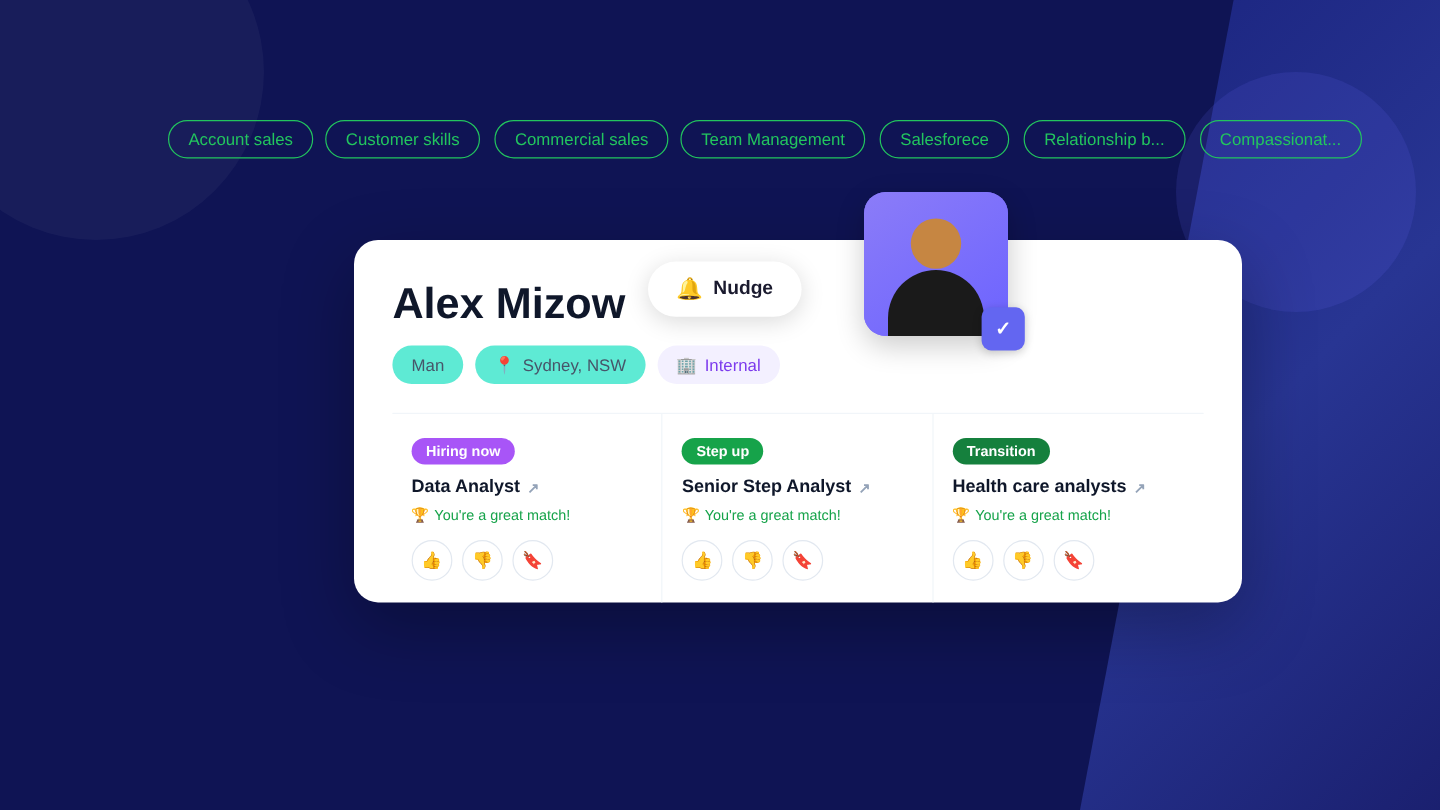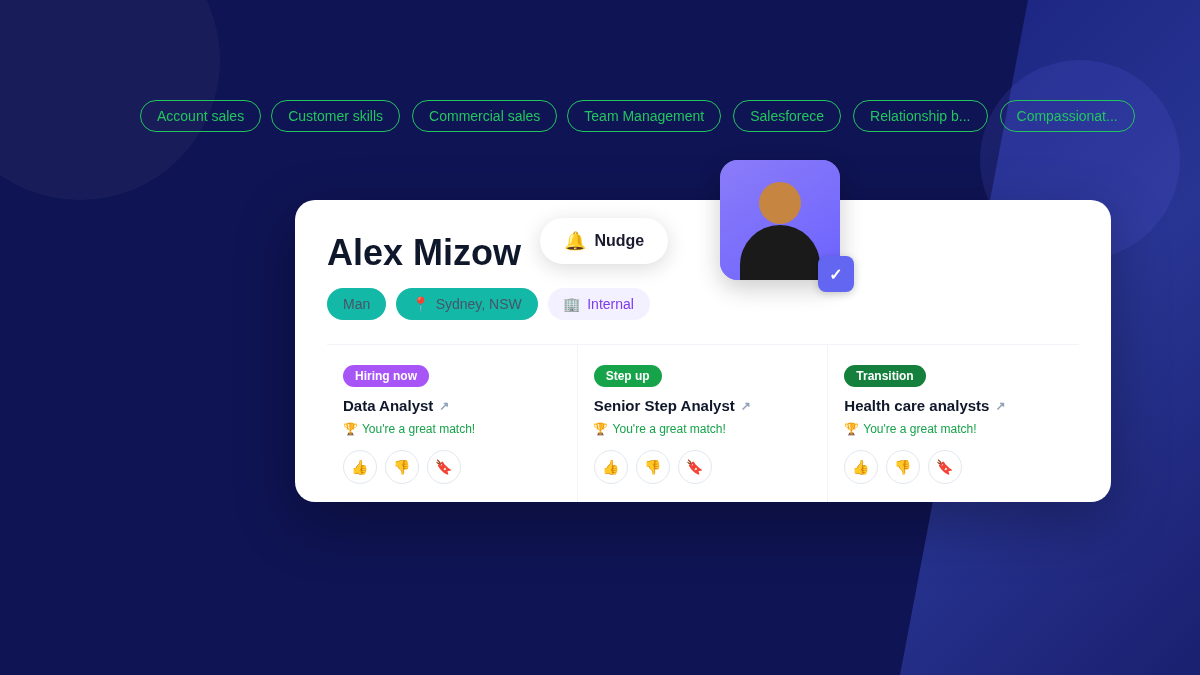--- a/index.html
+++ b/index.html
@@ -74,21 +74,21 @@
       font-weight: 500;
       background: transparent;
       white-space: nowrap;
     }
 
     
     .main-card {
       position: absolute;
       left: 295px;
       top: 200px;
-      width: 816px;
+      width: 740px;
       background: white;
       border-radius: 20px;
       padding: 32px 32px 0 32px;
       box-shadow: 0 20px 60px rgba(0,0,0,0.3);
       z-index: 10;
     }
 
     
     .nudge-btn {
       position: absolute;
@@ -197,21 +197,21 @@
     .meta-tags {
       display: flex;
       gap: 10px;
       align-items: center;
       flex-wrap: wrap;
     }
 
     .meta-tag {
       padding: 8px 16px;
       border-radius: 20px;
-      background: #14b8a6;
+      background: #5eead4;
       color: #475569;
       font-size: 14px;
       font-weight: 500;
       display: flex;
       align-items: center;
       gap: 6px;
     }
 
     .meta-tag.internal {
       background: #f3f0ff;
@@ -264,21 +264,21 @@
       background: #15803d;
       color: white;
     }
 
     .job-title {
       font-size: 15px;
       font-weight: 700;
       color: #0f172a;
       margin-bottom: 8px;
       display: flex;
-      align-items: center;
+      align-items: flex-end;
       gap: 6px;
     }
 
     .external-link-icon {
       font-size: 12px;
       color: #94a3b8;
     }
 
     .match-text {
       font-size: 12px;

